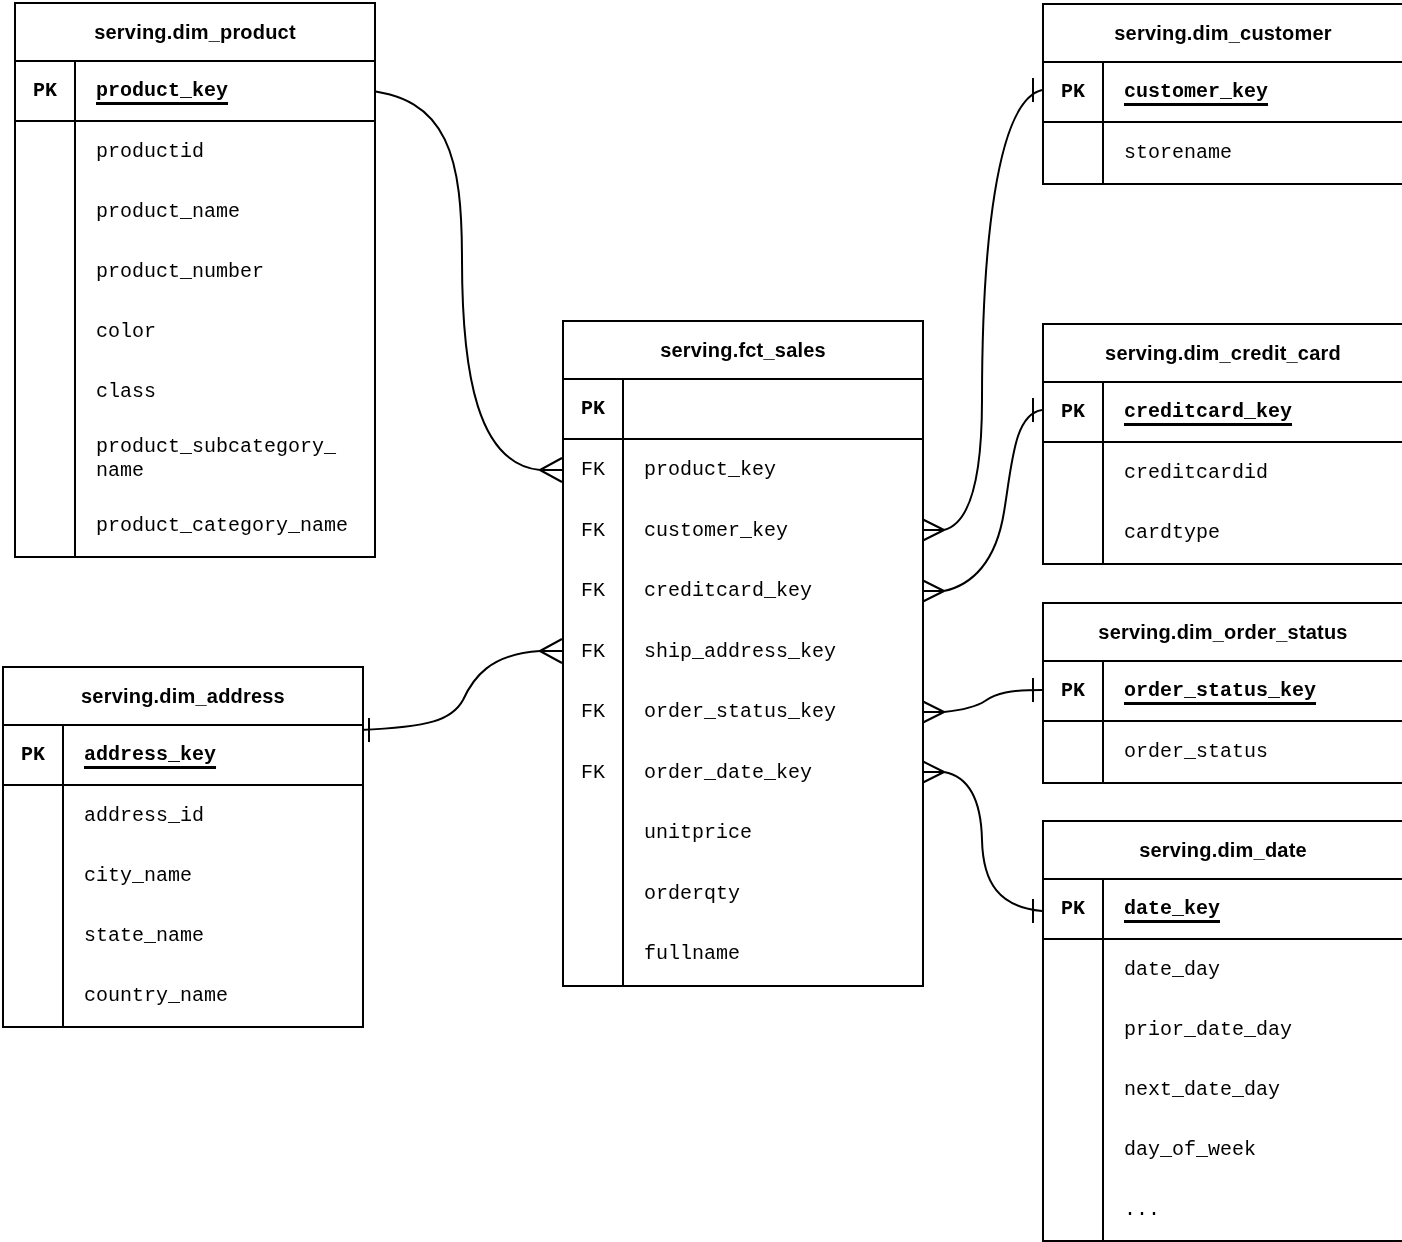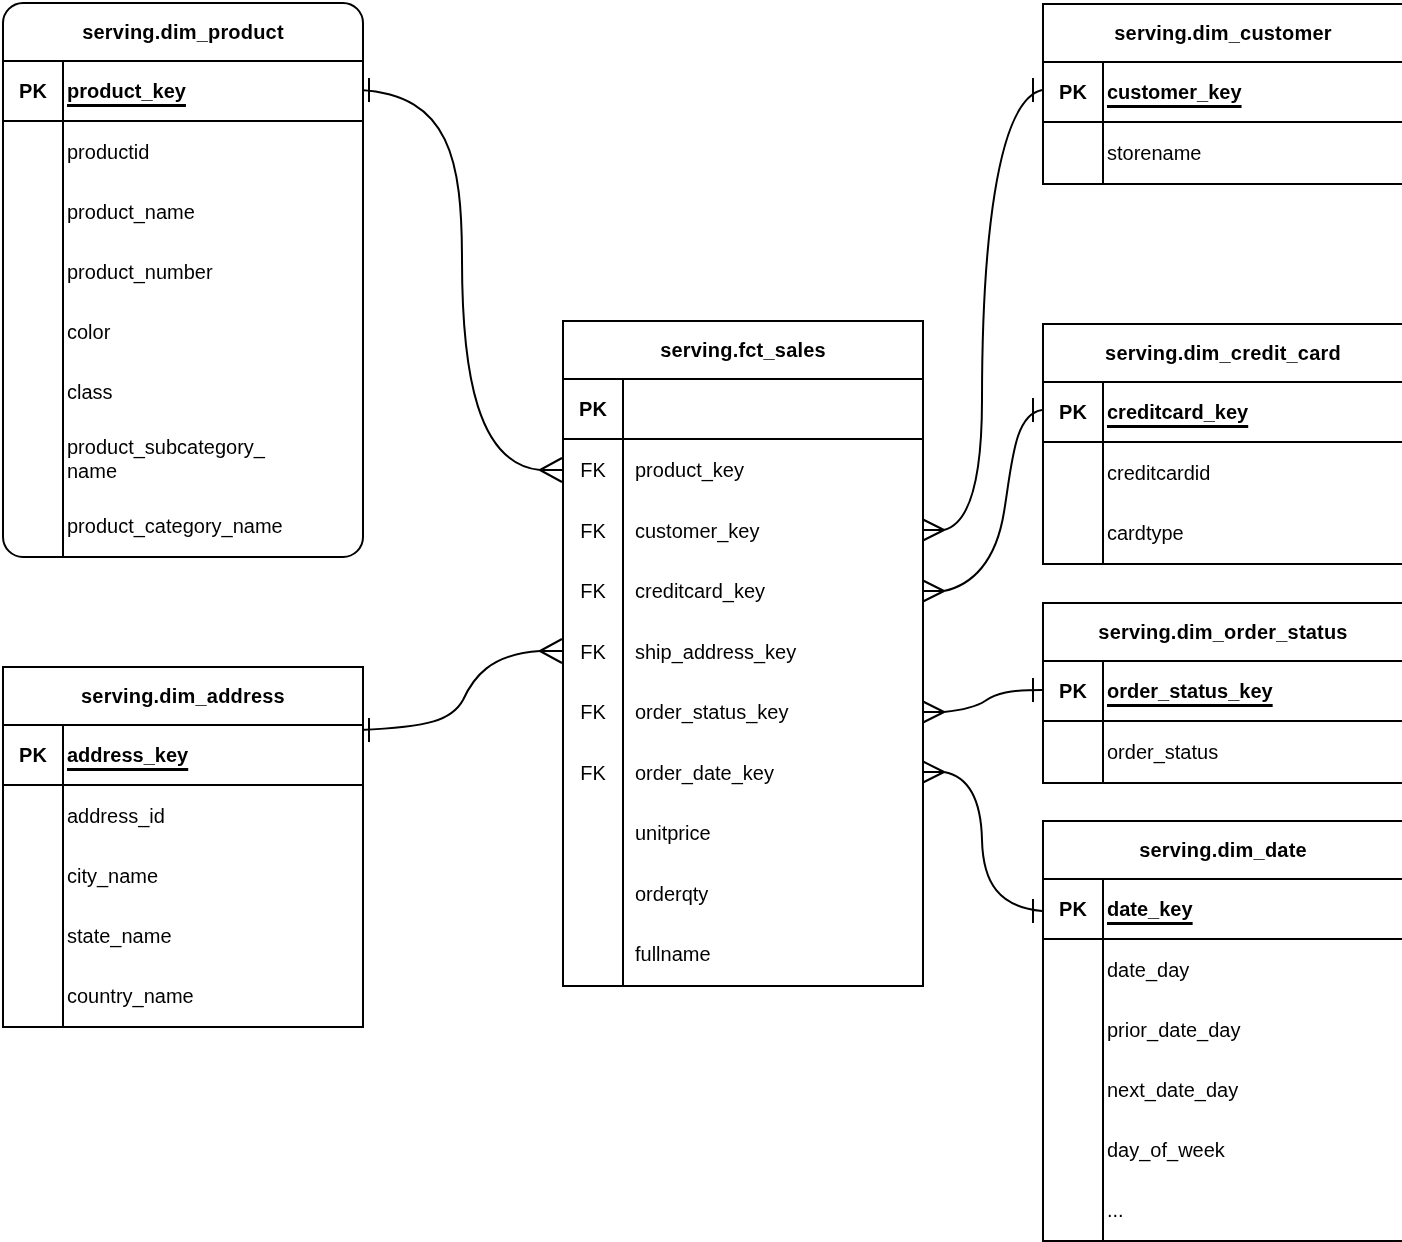--- a/index.html
+++ b/index.html
@@ -10,37 +10,37 @@
   .edges{position:absolute;left:0;top:0;width:1402px;height:1242px;}
   .edges path,.edges line{stroke:#000;stroke-width:2;fill:none;}
   .tbl{
     position:absolute;width:358px;background:#fff;border:2px solid #000;
     box-sizing:content-box;font-size:20px;line-height:24px;
   }
   .t-title{
     height:56px;border-bottom:2px solid #000;display:flex;align-items:center;
     justify-content:center;font-weight:bold;letter-spacing:0.2px;
   }
-  .t-row{display:flex;height:60px;}
+  .t-row{display:flex;height:60px;font-family:Liberation Mono, monospace;}
   .t-row.pk{height:58px;border-bottom:2px solid #000;}
   .kcell{
     width:58px;flex:none;border-right:2px solid #000;display:flex;
     align-items:center;justify-content:center;
   }
   .t-row.pk .kcell{font-weight:bold;}
   .fcell{
-    flex:1;display:flex;align-items:center;padding-left:3px;
+    flex:1;display:flex;align-items:center;padding-left:20px;
     white-space:pre-wrap;overflow-wrap:anywhere;
   }
   .t-row.pk .fcell{
     font-weight:bold;text-decoration:underline;
     text-decoration-thickness:2.5px;text-underline-offset:6px;
   }
   .t-row.tall{height:74px;}
-  .fct .t-row.body{height:60.5px;gap:8px;}
+  .fct .t-row.body{height:60.5px;}
 </style>
 </head>
 <body>
 
 <div class="canvas">
 
   <svg class="edges" width="1402" height="1242" viewBox="0 0 1402 1242">
 
     <g>
       <path d="M 360 90 C 450 95 462 160 462 260 C 462 375 478 464 540 470"></path>
@@ -72,21 +72,21 @@
       <line x1="1033" y1="678" x2="1033" y2="702"></line>
     </g>
 
     <g>
       <path d="M 944 772 C 966 776 981 795 982 840 C 983 883 999 907 1042 911"></path>
       <path d="M 944 772 L 920 760 M 944 772 L 920 772 M 944 772 L 920 784"></path>
       <line x1="1033" y1="899" x2="1033" y2="923"></line>
     </g>
   </svg>
 
-  <section class="tbl" style="left:2px;top:2px;border-radius:21px;">
+  <section class="tbl" style="left:14px;top:2px;">
     <header class="t-title">serving.dim_product</header>
     <div class="t-row pk">
       <div class="kcell">PK</div>
       <div class="fcell">product_key</div>
     </div>
     <div class="t-row">
         <div class="kcell"></div>
         <div class="fcell">productid</div>
       </div>
     <div class="t-row">

